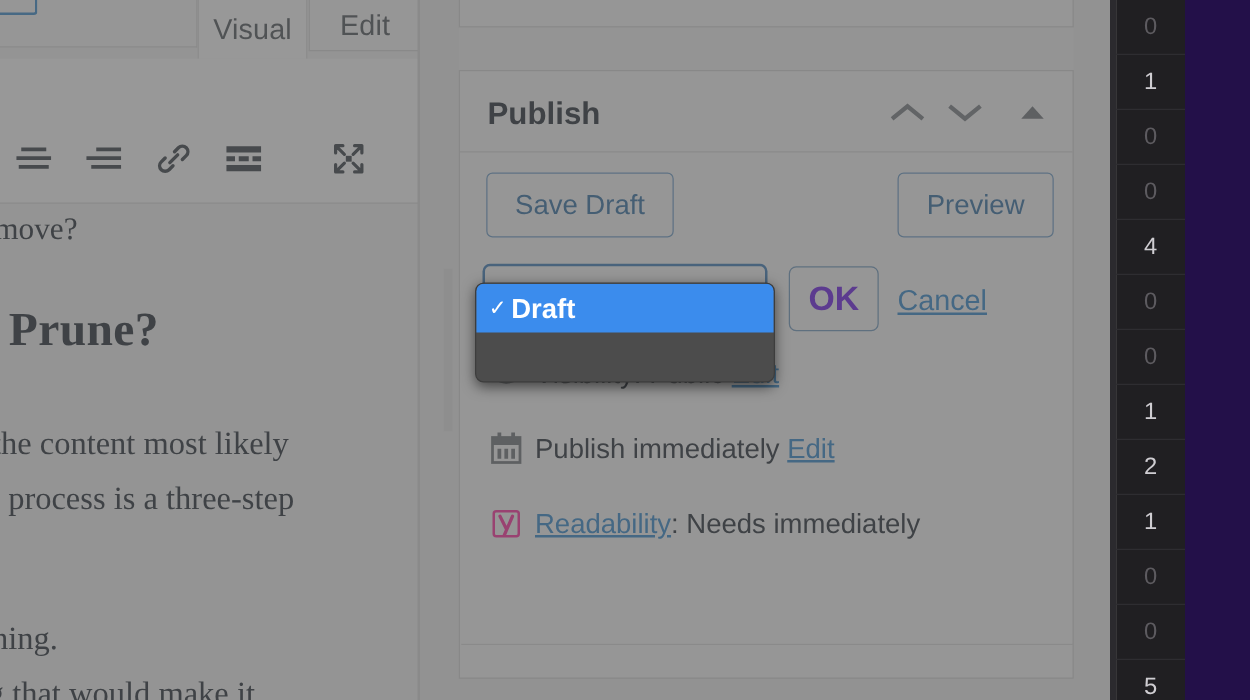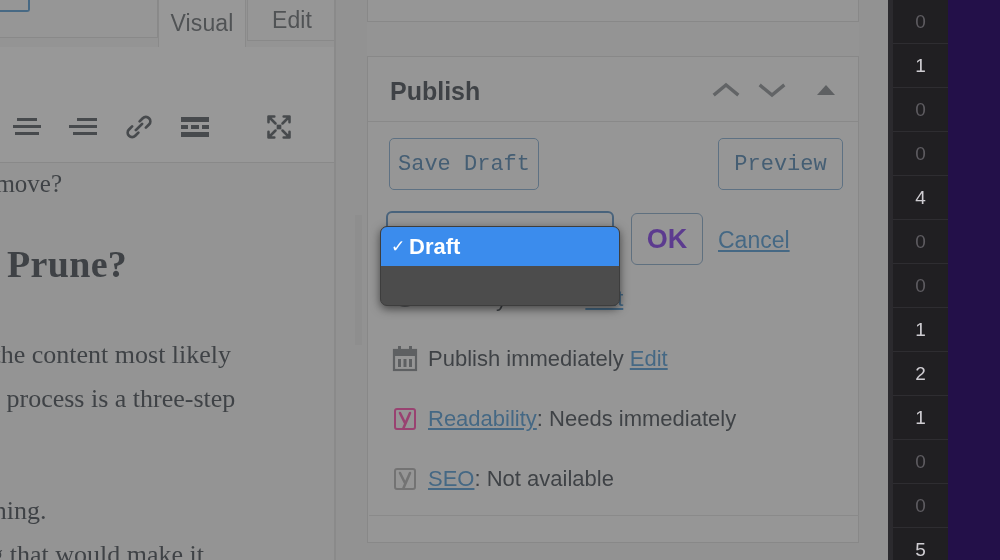--- a/index.html
+++ b/index.html
@@ -99,21 +99,21 @@
   #ctl-up    { left: 340px; }
   #ctl-down  { left: 386px; }
   #ctl-tri   { left: 440px; }
 
   #publish-actions { position: relative; height: 84px; }
   .pbtn {
     position: absolute; top: 16px; height: 52px;
     display: flex; align-items: center; justify-content: center;
     border: 1px solid #4f6b84; border-radius: 5px;
     color: #2b4f6e; font-size: 22px; background: transparent;
-    font-family: Liberation Mono, monospace;
+    font-family: Liberation Sans, sans-serif;
   }
   #btn-save { left: 21px; width: 150px; }
   #btn-preview { left: 350px; width: 125px; }
 
   .meta-row {
     position: absolute; left: 0; width: 492px; height: 60px;
     display: flex; align-items: center;
   }
   .meta-icon {
     width: 46px; margin-left: 14px; display: flex;
@@ -361,32 +361,20 @@
             <rect x="4" y="4" width="20" height="20" rx="2" fill="none" stroke="#a4286a" stroke-width="2"></rect>
             <path d="M9 8 L14 18 M19 8 L12.5 23" fill="none" stroke="#a4286a" stroke-width="2.6" stroke-linecap="round"></path>
           </svg>
         </div>
         <div class="meta-text">
           <span class="lnk">Readability</span><span>:</span>
           <b>Needs immediately</b>
         </div>
       </div>
 
-      <div class="meta-row" id="row-seo">
-        <div class="meta-icon">
-          <svg width="28" height="28" viewBox="0 0 28 28">
-            <rect x="4" y="4" width="20" height="20" rx="2" fill="none" stroke="#6e6e6e" stroke-width="2"></rect>
-            <path d="M9 8 L14 18 M19 8 L12.5 23" fill="none" stroke="#6e6e6e" stroke-width="2.6" stroke-linecap="round"></path>
-          </svg>
-        </div>
-        <div class="meta-text">
-          <span class="lnk">SEO</span><span>:</span>
-          <b>Not available</b>
-        </div>
-      </div>
 
       <div id="panel-divider"></div>
     </div>
   </div>
 
   <div id="strip-left-edge"></div>
   <div id="num-strip">
       <div class="num-cell num-zero">0</div>
       <div class="num-cell num-val">1</div>
       <div class="num-cell num-zero">0</div>

